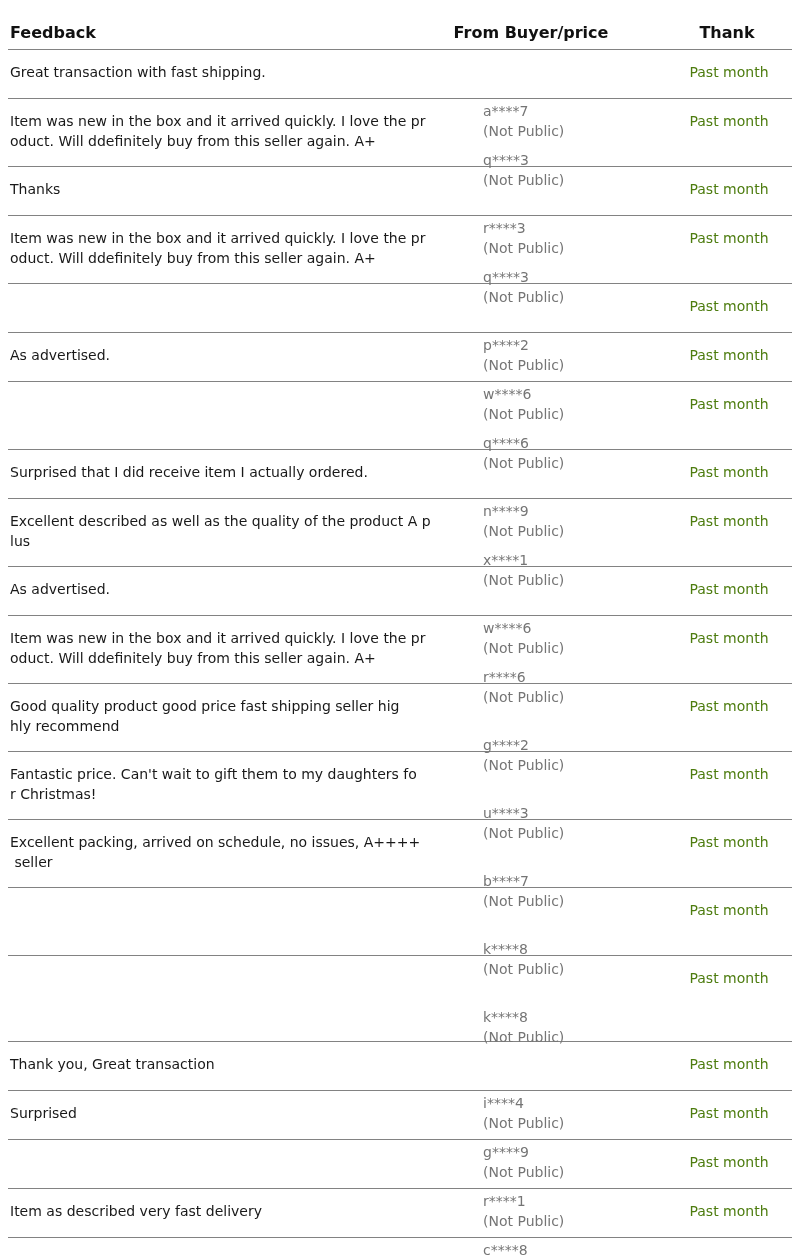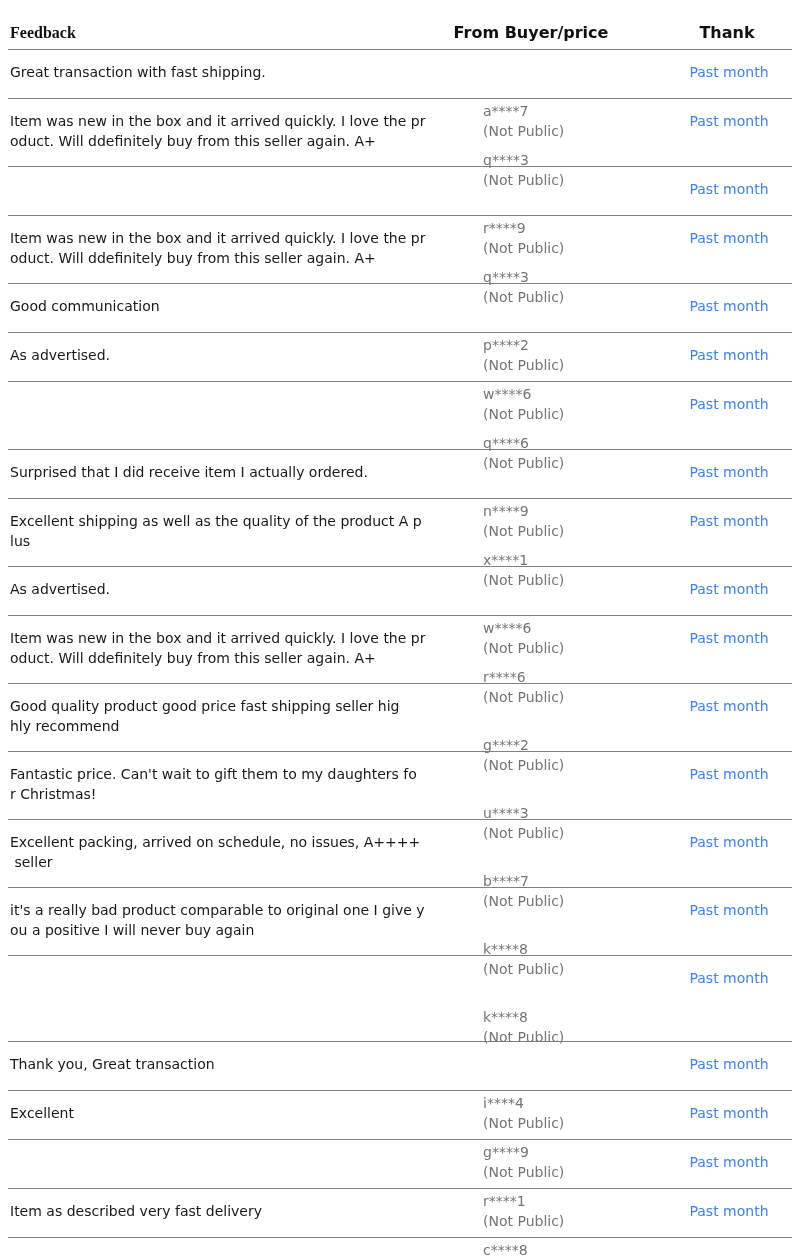--- a/index.html
+++ b/index.html
@@ -28,21 +28,21 @@
   }
   .th {
     position: absolute;
     bottom: 7px;
     font-size: 16px;
     font-weight: bold;
     color: #111111;
     line-height: 19px;
     white-space: nowrap;
   }
-  .th-feedback { left: 2px; font-family: Liberation Serif, serif; }
+  .th-feedback { left: 2px; }
   .th-buyer    { left: 442px; width: 162px; text-align: center; margin-top: 12px; }
   .th-when     { left: 672px; width: 94px;  text-align: center; }
   
   .row {
     position: relative;
     border-bottom: 1px solid #828282;
     box-sizing: border-box;
     overflow: visible;
   }
   .row.h1 { height: 49px; }
@@ -70,21 +70,21 @@
   }
   .buyer-id, .not-public { display: block; }
   .when {
     position: absolute;
     left: 676px;
     top: 13px;
     width: 90px;
     text-align: center;
     font-size: 14px;
     line-height: 19.5px;
-    color: #3b82f6;
+    color: #4d7c0f;
     white-space: nowrap;
   }
 </style>
 </head>
 <body>
 
 <div id="page">
   <div id="feedback-table">
     <div class="thead">
       <div class="th th-feedback">Feedback</div>
@@ -105,39 +105,39 @@
     <div class="fb">Item was new in the box and it arrived quickly. I love the pr
 oduct. Will ddefinitely buy from this seller again. A+</div>
     <div class="buyer">
       <span class="buyer-id">q****3</span>
       <span class="not-public">(Not Public)</span>
     </div>
     <div class="when">Past month</div>
   </div>
 
   <div class="row h1">
-    <div class="buyer">
-      <span class="buyer-id">r****9</span>
+    <div class="fb">Thanks</div>
+    <div class="buyer">
+      <span class="buyer-id">r****3</span>
       <span class="not-public">(Not Public)</span>
     </div>
     <div class="when">Past month</div>
   </div>
 
   <div class="row h2">
     <div class="fb">Item was new in the box and it arrived quickly. I love the pr
 oduct. Will ddefinitely buy from this seller again. A+</div>
     <div class="buyer">
       <span class="buyer-id">q****3</span>
       <span class="not-public">(Not Public)</span>
     </div>
     <div class="when">Past month</div>
   </div>
 
   <div class="row h1">
-    <div class="fb">Good communication</div>
     <div class="buyer">
       <span class="buyer-id">p****2</span>
       <span class="not-public">(Not Public)</span>
     </div>
     <div class="when">Past month</div>
   </div>
 
   <div class="row h1">
     <div class="fb">As advertised.</div>
     <div class="buyer">
@@ -158,21 +158,21 @@
   <div class="row h1">
     <div class="fb">Surprised that I did receive item I actually ordered.</div>
     <div class="buyer">
       <span class="buyer-id">n****9</span>
       <span class="not-public">(Not Public)</span>
     </div>
     <div class="when">Past month</div>
   </div>
 
   <div class="row h2">
-    <div class="fb">Excellent shipping as well as the quality of the product A p
+    <div class="fb">Excellent described as well as the quality of the product A p
 lus</div>
     <div class="buyer">
       <span class="buyer-id">x****1</span>
       <span class="not-public">(Not Public)</span>
     </div>
     <div class="when">Past month</div>
   </div>
 
   <div class="row h1">
     <div class="fb">As advertised.</div>
@@ -217,22 +217,20 @@
     <div class="fb">Excellent packing, arrived on schedule, no issues, A++++
  seller</div>
     <div class="buyer">
       <span class="buyer-id">b****7</span>
       <span class="not-public">(Not Public)</span>
     </div>
     <div class="when">Past month</div>
   </div>
 
   <div class="row h2">
-    <div class="fb">it's a really bad product comparable to original one I give y
-ou a positive I will never buy again</div>
     <div class="buyer">
       <span class="buyer-id">k****8</span>
       <span class="not-public">(Not Public)</span>
     </div>
     <div class="when">Past month</div>
   </div>
 
   <div class="row h3">
     <div class="buyer">
       <span class="buyer-id">k****8</span>
@@ -244,21 +242,21 @@
   <div class="row h1">
     <div class="fb">Thank you, Great transaction</div>
     <div class="buyer">
       <span class="buyer-id">i****4</span>
       <span class="not-public">(Not Public)</span>
     </div>
     <div class="when">Past month</div>
   </div>
 
   <div class="row h1">
-    <div class="fb">Excellent</div>
+    <div class="fb">Surprised</div>
     <div class="buyer">
       <span class="buyer-id">g****9</span>
       <span class="not-public">(Not Public)</span>
     </div>
     <div class="when">Past month</div>
   </div>
 
   <div class="row h1">
     <div class="buyer">
       <span class="buyer-id">r****1</span>

